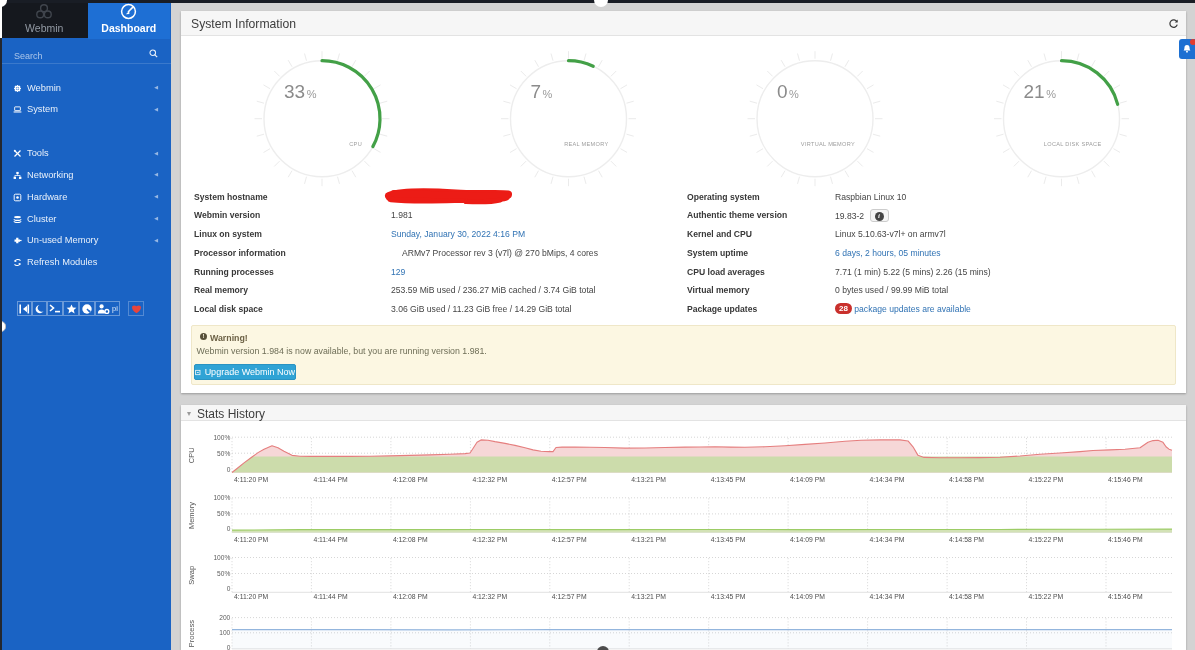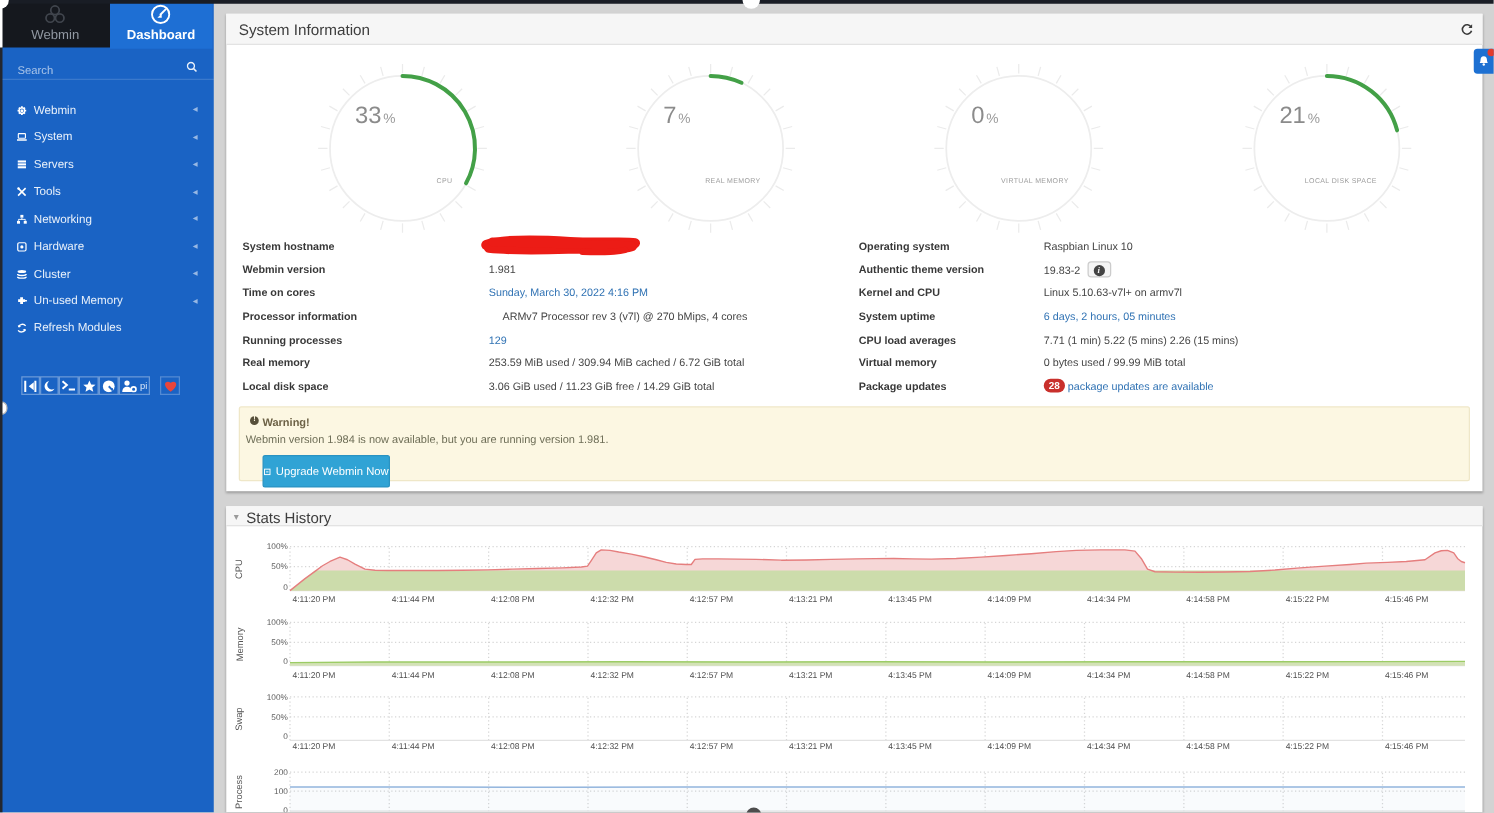--- a/index.html
+++ b/index.html
@@ -55,21 +55,21 @@
 .icirc { display:inline-block; width:9px; height:9px; border-radius:50%; background:#444;
   color:#f5f5f5; font-size:7px; font-weight:bold; text-align:center; line-height:9px;
   font-family:"Liberation Serif", serif; font-style:italic; }
 
 #warn { position:absolute; left:10px; top:314px; width:985px; height:60px; background:#fcf7e2;
   border:1px solid #efe7c8; border-radius:2px; }
 #warn .w1 { position:absolute; left:18px; top:7px; font-size:8.8px; font-weight:bold; color:#6d6246; }
 #warn .wi { position:absolute; left:8px; top:6.5px; width:7px; height:7px; border-radius:50%;
   background:#57503a; color:#fcf7e2; font-size:6px; font-weight:bold; text-align:center; line-height:7px; }
 #warn .w2 { position:absolute; left:4.5px; top:20px; font-size:8.8px; color:#6e6e57; }
-#upbtn { position:absolute; left:18px; top:38px; width:102px; height:26px; background:#30a3d5;
+#upbtn { position:absolute; left:2px; top:38px; width:102px; height:16px; background:#30a3d5;
   border:1px solid #2a93c2; border-radius:2px; color:#fff; font-size:9px; white-space:nowrap;
   display:flex; align-items:center; justify-content:center; }
 
 #notif { position:absolute; left:1179px; top:39px; width:16px; height:20px; background:#1d70d2;
   border-radius:3px 0 0 3px; z-index:30; }
 
 #refresh { position:absolute; right:7px; top:7px; }
 </style></head>
 <body>
 <div id="sidebar">
@@ -96,29 +96,20 @@
         </svg>
         <span class="mtxt">Webmin</span>
         <span class="caret">◀</span>
       </div>
       <div class="mi" style="top:98.85px">
         <svg width="12" height="12" viewBox="0 0 12 12" fill="none" stroke="#ffffff" stroke-width="1.2">
           <rect x="2.2" y="2.5" width="7.6" height="5" rx="0.6"></rect>
           <line x1="0.8" y1="9.3" x2="11.2" y2="9.3" stroke-width="1.4"></line>
         </svg>
         <span class="mtxt">System</span>
-        <span class="caret">◀</span>
-      </div>
-      <div class="mi" style="top:120.69999999999999px">
-        <svg width="12" height="12" viewBox="0 0 12 12" fill="none" stroke="#ffffff" stroke-width="1.2">
-          <rect x="1.6" y="1.8" width="8.8" height="2.2" fill="#fff" stroke="none"></rect>
-          <rect x="1.6" y="4.9" width="8.8" height="2.2" fill="#fff" stroke="none"></rect>
-          <rect x="1.6" y="8" width="8.8" height="2.2" fill="#fff" stroke="none"></rect>
-        </svg>
-        <span class="mtxt">Servers</span>
         <span class="caret">◀</span>
       </div>
       <div class="mi" style="top:142.55px">
         <svg width="12" height="12" viewBox="0 0 12 12" fill="none" stroke="#ffffff" stroke-width="1.2">
           <line x1="2" y1="2" x2="10" y2="10" stroke-width="1.7"></line>
           <line x1="10" y1="2" x2="2" y2="10" stroke-width="1.7"></line>
           <circle cx="2.4" cy="2.4" r="1.3" fill="#fff" stroke="none"></circle>
         </svg>
         <span class="mtxt">Tools</span>
         <span class="caret">◀</span>
@@ -374,34 +365,34 @@
   </svg>
 <div class="trow" style="top:190.0px">
     <span class="tl" style="left:194px">System hostname</span>
     <span class="tv" style="left:391px"><span class="scrib"></span></span>
   </div>
 <div class="trow" style="top:208.75px">
     <span class="tl" style="left:194px">Webmin version</span>
     <span class="tv" style="left:391px">1.981</span>
   </div>
 <div class="trow" style="top:227.5px">
-    <span class="tl" style="left:194px">Time on cores</span>
-    <span class="tv" style="left:391px"><a>Sunday, March 30, 2022 4:16 PM</a></span>
+    <span class="tl" style="left:194px">Linux on system</span>
+    <span class="tv" style="left:391px"><a>Sunday, January 30, 2022 4:16 PM</a></span>
   </div>
 <div class="trow" style="top:246.25px">
     <span class="tl" style="left:194px">Processor information</span>
     <span class="tv" style="left:402px">ARMv7 Processor rev 3 (v7l) @ 270 bMips, 4 cores</span>
   </div>
 <div class="trow" style="top:265.0px">
     <span class="tl" style="left:194px">Running processes</span>
     <span class="tv" style="left:391px"><a>129</a></span>
   </div>
 <div class="trow" style="top:283.75px">
     <span class="tl" style="left:194px">Real memory</span>
-    <span class="tv" style="left:391px">253.59 MiB used / 309.94 MiB cached / 6.72 GiB total</span>
+    <span class="tv" style="left:391px">253.59 MiB used / 236.27 MiB cached / 3.74 GiB total</span>
   </div>
 <div class="trow" style="top:302.5px">
     <span class="tl" style="left:194px">Local disk space</span>
     <span class="tv" style="left:391px">3.06 GiB used / 11.23 GiB free / 14.29 GiB total</span>
   </div>
 <div class="trow" style="top:190.0px">
     <span class="tl" style="left:687px">Operating system</span>
     <span class="tv" style="left:835px">Raspbian Linux 10</span>
   </div>
 <div class="trow" style="top:208.75px">

